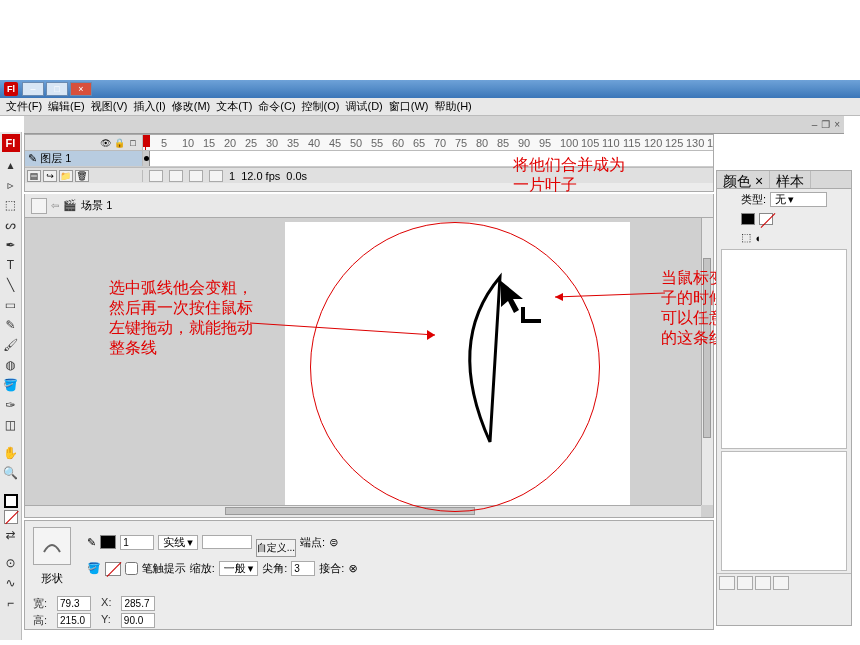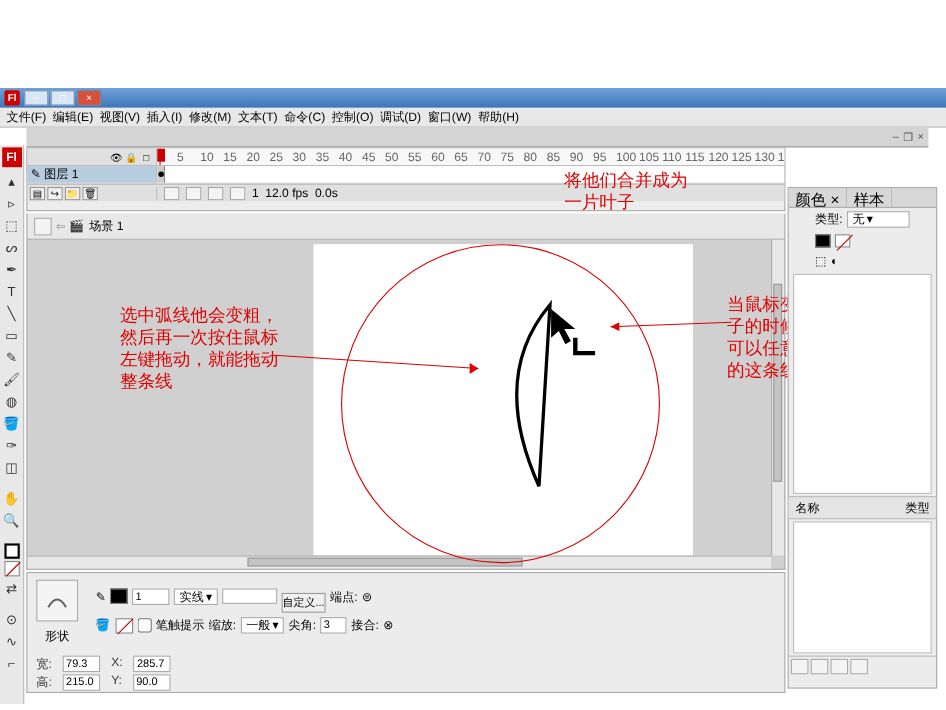--- a/index.html
+++ b/index.html
@@ -333,24 +333,20 @@
     </div>
     <div class="rp-row">
       <div class="stroke-sw" style="width:14px;height:12px;"></div>
       <div class="fill-sw" style="width:14px;height:12px;"></div>
     </div>
     <div class="rp-row">
       <span>⬚</span>
       <span>◐</span>
     </div>
     <div class="rp-list"></div>
-    <div class="rp-lib-head">
-      <span>名称</span>
-      <span>类型</span>
-    </div>
     <div class="rp-list" style="height:120px;"></div>
     <div class="rp-bottom">
       <div class="b"></div>
       <div class="b"></div>
       <div class="b"></div>
       <div class="b"></div>
     </div>
   </div>
 
 </div>

